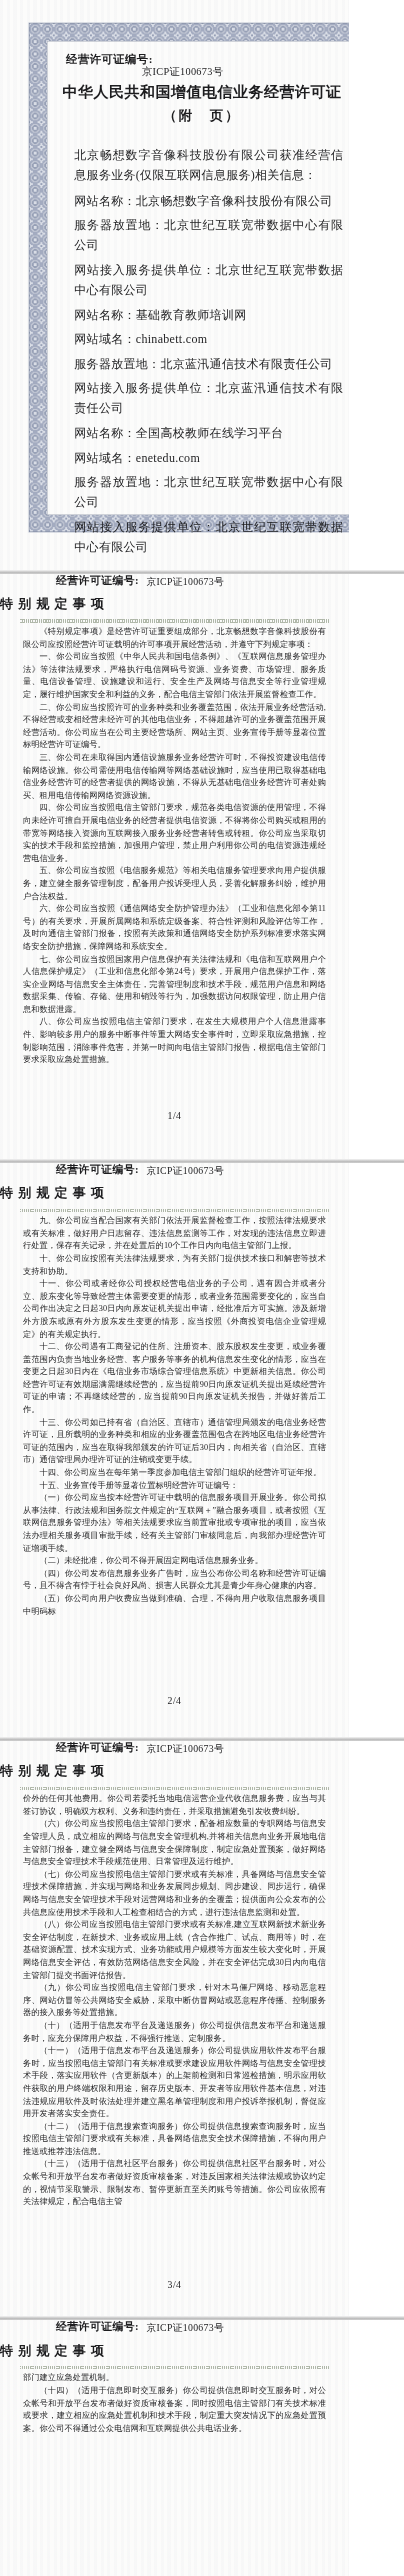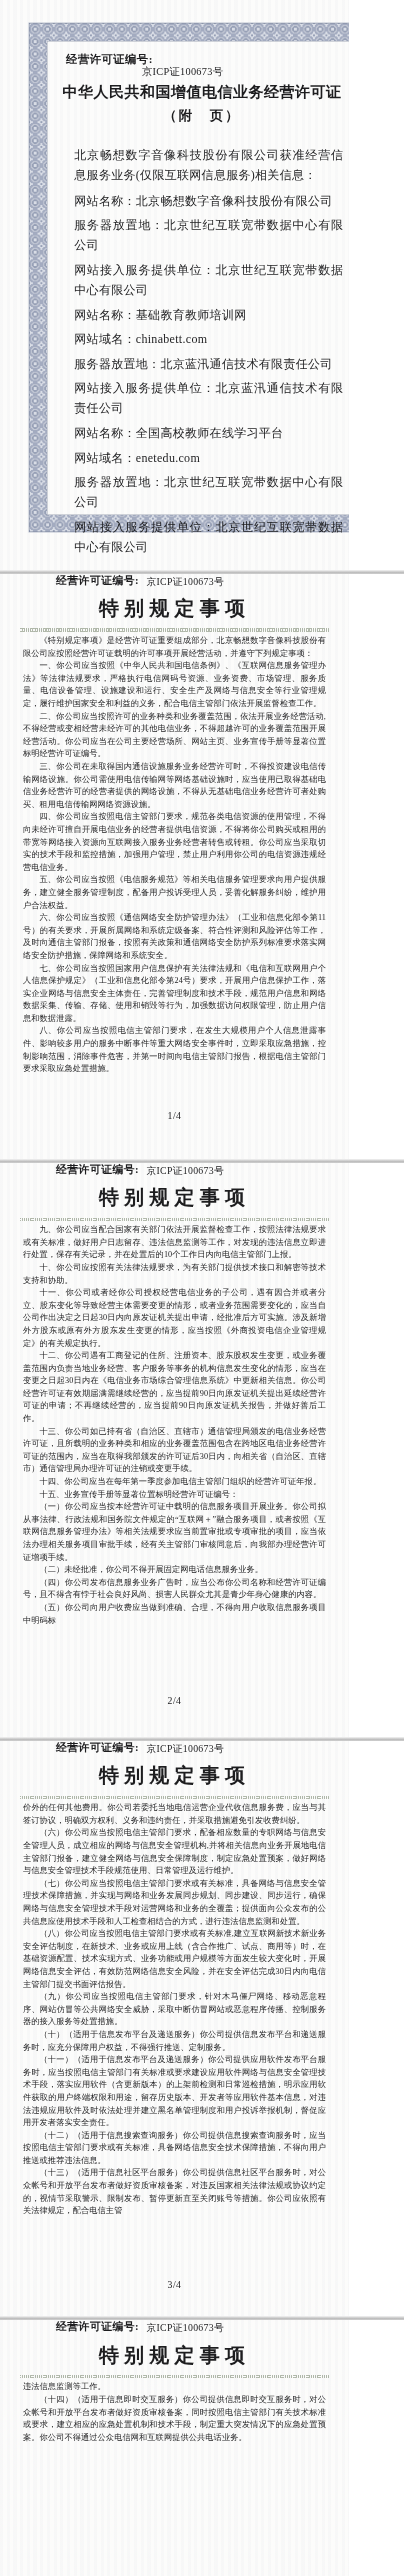--- a/index.html
+++ b/index.html
@@ -95,22 +95,21 @@
   }
   .prov-header .num{
     font-size:9.8px;
     margin-left:5.2px;
     position:relative;
     top:1px;
     letter-spacing:0.3px;
   }
   .prov-title{
     margin:7.2px 0 0 0;
-    text-align:center;
-    font-size:20px;
+    font-size:13px;
     font-weight:700;
     letter-spacing:5.2px;
   }
   .rule-wavy{
     width:309px;
     height:3.6px;
     margin:6.2px auto 0;
     background-image:
       repeating-linear-gradient(105deg, #a2ab9b 0 0.8px, rgba(0,0,0,0) 0.8px 2.1px),
       repeating-linear-gradient(75deg, #a9b1a1 0 0.8px, rgba(0,0,0,0) 0.8px 2.1px);
@@ -241,18 +240,18 @@
 <div class="page-gap"></div>
 
 <section class="page page-prov p5">
   <div class="prov-header">
     <span class="lbl">经营许可证编号:</span>
     <span class="num">京ICP证100673号</span>
   </div>
   <h2 class="prov-title">特别规定事项</h2>
   <div class="rule-wavy"></div>
   <div class="prov-body">
-      <p class="para flush">违法信息监测等工作。</p>
+      <p class="para flush">部门建立应急处置机制。</p>
       <p class="para">（十四）（适用于信息即时交互服务）你公司提供信息即时交互服务时，对公众帐号和开放平台发布者做好资质审核备案，同时按照电信主管部门有关技术标准或要求，建立相应的应急处置机制和技术手段，制定重大突发情况下的应急处置预案。你公司不得通过公众电信网和互联网提供公共电话业务。</p>
     </div>
 
 </section>
 
 
 </body></html>

